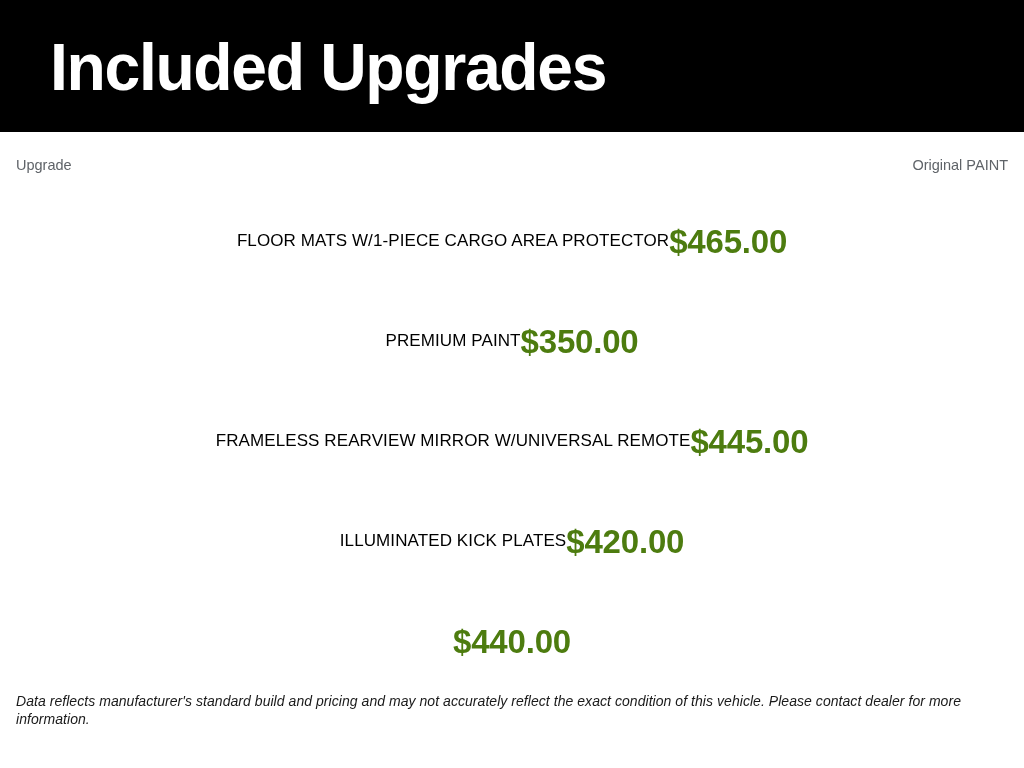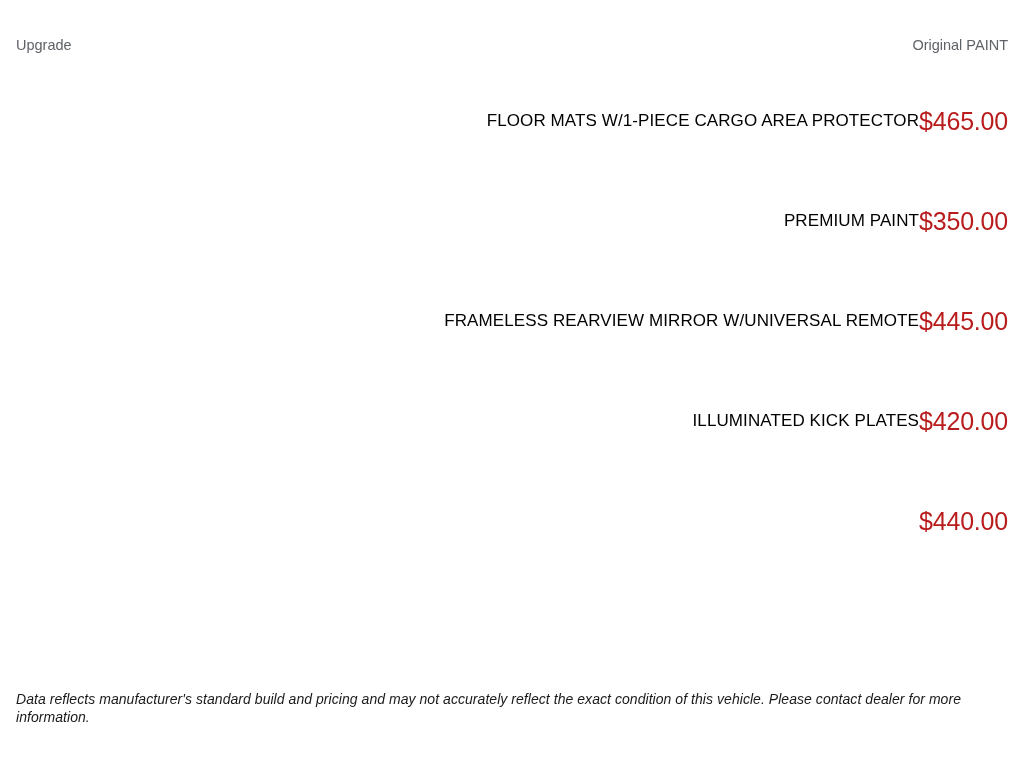--- a/index.html
+++ b/index.html
@@ -50,57 +50,57 @@
   .content {
     flex: 1 1 auto;
     padding: 0 16px;
     position: relative;
   }
 
   .col-head {
     display: flex;
     justify-content: space-between;
     align-items: baseline;
-    padding-top: 38px;
+    padding-top: 26px;
     gap: 40px;
   }
   .col-head-cell {
     color: #5f6368;
     font-size: 14.5px;
     font-weight: 400;
     line-height: 1;
   }
   .col-head-cell.right { text-align: right; }
 
   .rows {
     margin-top: 19px;
   }
 
   .row {
     display: flex;
     align-items: center;
-    justify-content: flex-end;
+    justify-content: center;
     min-height: 100px;
     width: 100%;
   }
 
   .row-label {
     color: #000000;
     font-size: 17px;
     font-weight: 400;
     line-height: 1.33;
     letter-spacing: 0.1px;
     max-width: 600px;
     flex: 0 1 auto;
   }
 
   .row-price {
-    color: #b91c1c;
-    font-size: 25px;
-    font-weight: 400;
+    color: #4d7c0f;
+    font-size: 33px;
+    font-weight: 700;
     line-height: 1;
     white-space: nowrap;
     text-align: right;
     flex: 0 0 auto;
     letter-spacing: -0.2px;
   }
 
   
   .footer {
     padding: 0 16px;
@@ -114,20 +114,23 @@
     color: #1a1a1a;
     line-height: 1.3;
     letter-spacing: 0.05px;
   }
 </style>
 </head>
 <body>
 
 <div class="page">
 
+  <header class="banner">
+    <h1 class="banner-title">Included Upgrades</h1>
+  </header>
 
   <main class="content">
 
     <div class="col-head">
       <div class="col-head-cell">Upgrade</div>
       <div class="col-head-cell right">Original PAINT</div>
     </div>
 
     <div class="rows">
 

